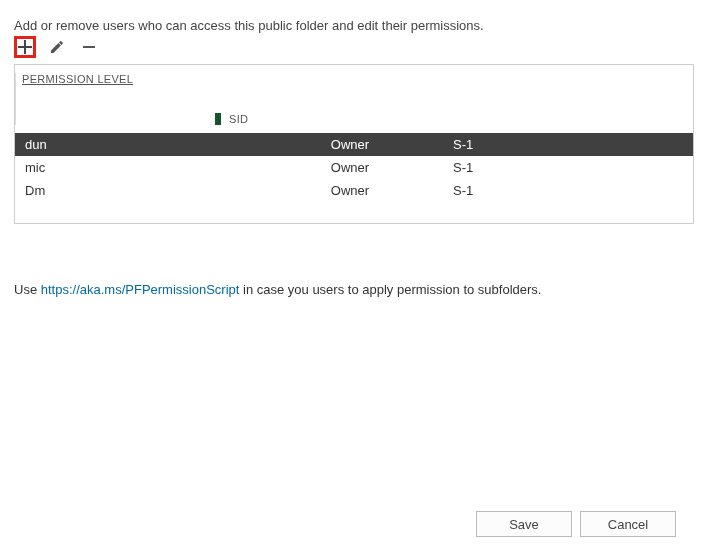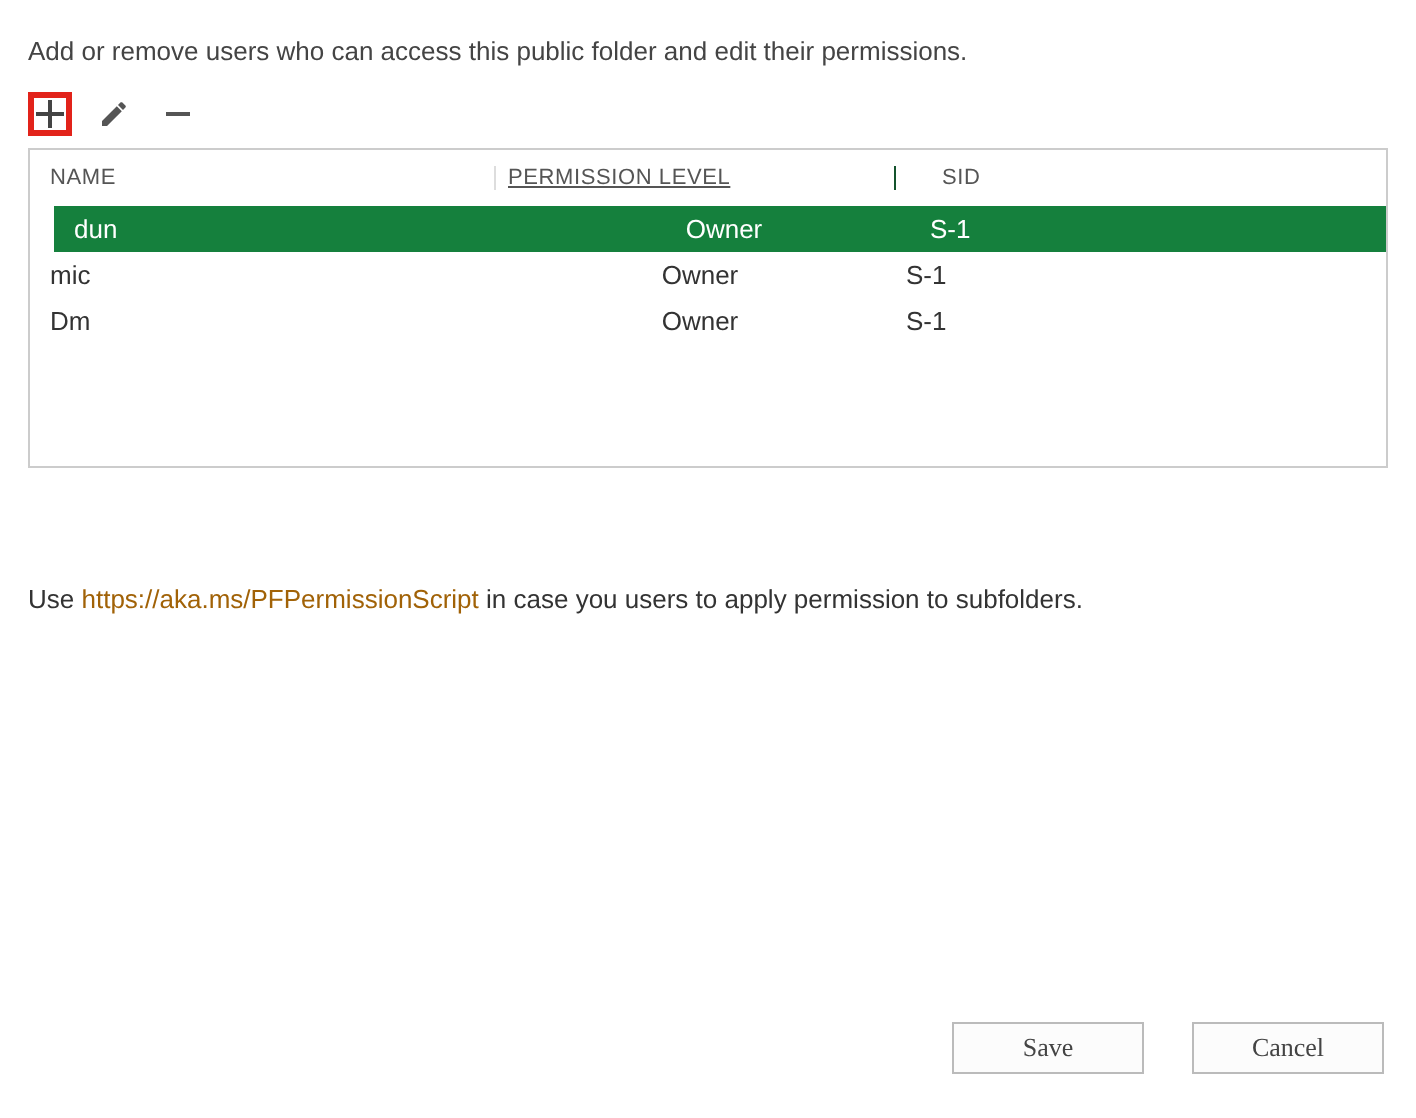--- a/index.html
+++ b/index.html
@@ -20,21 +20,21 @@
   .page-title {
     font-size: 20px;
     font-weight: 300;
     color: #666;
     margin: 6px 0 36px 0;
     letter-spacing: 0.5px;
   }
   .description {
     font-size: 13px;
     color: #444;
-    margin-bottom: 13px;
+    margin-bottom: 3px;
   }
   .toolbar {
     display: flex;
     align-items: center;
     gap: 10px;
     margin-bottom: 6px;
   }
   .tool-btn {
     display: inline-flex;
     align-items: center;
@@ -56,52 +56,50 @@
   }
   .table-header {
     display: flex;
     font-size: 11px;
     color: #555;
     letter-spacing: 0.3px;
     padding: 8px 0 8px 0;
   }
   .col-name { width: 232px; padding-left: 10px; }
   .col-perm { width: 200px; padding-left: 6px; text-decoration: underline; }
-  .col-sid  { flex: 1; padding-left: 23px; border-left: 1px solid #14532d;}
+  .col-sid  { flex: 1; padding-left: 8px; border-left: 6px solid #14532d; margin-top: 40px;}
   .table-header .col-perm { border-left: 1px solid #ddd; }
   .table-body { }
   .row {
     display: flex;
     font-size: 13px;
     padding: 4px 0;
   }
   .row.selected {
-    background: #15803d;
+    background: #404040;
     color: #fff;
-    margin-left: 12px;
   }
   .row .cell-name { width: 232px; padding-left: 10px; }
   .row .cell-perm { width: 200px; padding-left: 6px; text-align: center; }
   .row .cell-sid  { flex: 1; padding-left: 6px; }
   .footer-note {
     margin-top: 58px;
     font-size: 13px;
     color: #333;
   }
   .footer-note a {
-    color: #a16207;
+    color: #0369a1;
     text-decoration: none;
   }
   .button-bar {
     position: absolute;
     bottom: 22px;
-    right: 16px;
+    right: 32px;
     display: flex;
-    gap: 24px;
-    font-family: Liberation Serif, serif;
+    gap: 8px;
   }
   .btn {
     min-width: 96px;
     height: 26px;
     border: 1px solid #bbb;
     background: #fcfcfc;
     font-family: inherit;
     font-size: 13px;
     color: #444;
     cursor: pointer;
@@ -136,21 +134,20 @@
       <span>
         <svg width="16" height="16" viewBox="0 0 16 16">
             <rect x="2" y="7" width="12" height="2" fill="#555"></rect>
           </svg>
       </span>
     </span>
   </div>
 
   <div class="table-wrap">
     <div class="table-header">
-      <div class="col-name">NAME</div>
       <div class="col-perm">PERMISSION LEVEL</div>
       <div class="col-sid">SID</div>
     </div>
     <div class="table-body">
       <div class="row selected">
         <div class="cell-name">dun</div>
         <div class="cell-perm">Owner</div>
         <div class="cell-sid">S-1</div>
       </div>
       <div class="row">

